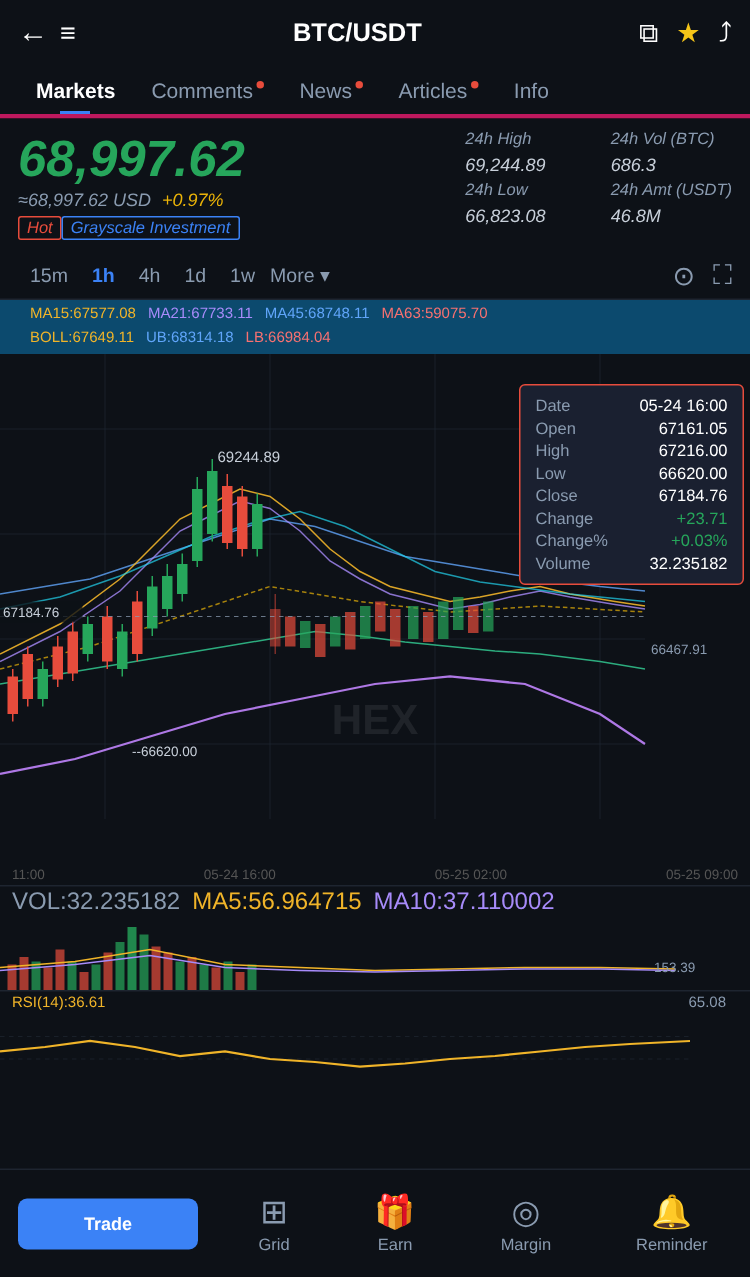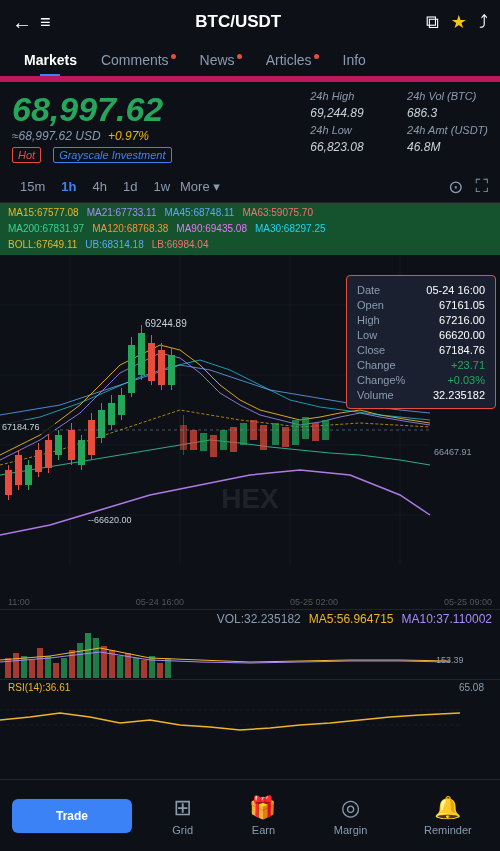--- a/index.html
+++ b/index.html
@@ -50,21 +50,21 @@
       cursor: pointer;
     }
     .header-icon.star {
       color: #f5c518;
     }
 
     
     .nav-tabs {
       display: flex;
       background: #0d1117;
-      border-bottom: 6px solid #be185d;
+      border-bottom: 3px solid #be185d;
       padding: 0 12px;
     }
     .nav-tab {
       padding: 8px 12px;
       font-size: 14px;
       color: #8a9bb0;
       cursor: pointer;
       position: relative;
     }
     .nav-tab.active {
@@ -110,21 +110,21 @@
       font-size: 12px;
       color: #8a9bb0;
     }
     .price-usd .change-pos {
       color: #eab308;
       margin-left: 4px;
       text-align: right;
     }
     .price-tags {
       display: flex;
-      gap: 12px;
+      gap: 0;
       margin-top: 4px;
     }
     .tag-hot {
       font-size: 11px;
       color: #e74c3c;
       border: 1px solid #e74c3c;
       padding: 1px 5px;
       border-radius: 2px;
     }
     .tag-grayscale {
@@ -184,22 +184,22 @@
       gap: 12px;
     }
     .chart-icon-btn {
       font-size: 18px;
       color: #8a9bb0;
       cursor: pointer;
     }
 
     
     .ma-indicators {
-      padding: 2px 8px;
-      background: #14532d;
+      padding: 2px 20px;
+      background: #0c4a6e;
       font-size: 10px;
       line-height: 1.6;
     }
     .ma-row {
       display: flex;
       gap: 8px;
       flex-wrap: wrap;
     }
     .ma-item { white-space: nowrap; }
 
@@ -247,25 +247,24 @@
 
     
     .volume-area {
       position: relative;
       height: 70px;
       background: #0d1117;
       border-top: 1px solid #1e2530;
     }
     .volume-indicators {
       padding: 2px 8px;
-      font-size: 12px;
+      font-size: 16px;
       color: #8a9bb0;
       display: flex;
       gap: 8px;
-      justify-content: flex-end;
     }
 
     
     .rsi-area {
       position: relative;
       height: 60px;
       background: #0d1117;
       border-top: 1px solid #1e2530;
     }
     .rsi-label {
@@ -417,26 +416,20 @@
     <span class="chart-icon-btn">⛶</span>
   </div>
 </div>
 
 <div class="ma-indicators">
   <div class="ma-row">
     <span class="ma-item" style="color:#f0b429">MA15:67577.08</span>
     <span class="ma-item" style="color:#a78bfa">MA21:67733.11</span>
     <span class="ma-item" style="color:#60a5fa">MA45:68748.11</span>
     <span class="ma-item" style="color:#f87171">MA63:59075.70</span>
-  </div>
-  <div class="ma-row">
-    <span class="ma-item" style="color:#34d399">MA200:67831.97</span>
-    <span class="ma-item" style="color:#fb923c">MA120:68768.38</span>
-    <span class="ma-item" style="color:#e879f9">MA90:69435.08</span>
-    <span class="ma-item" style="color:#22d3ee">MA30:68297.25</span>
   </div>
   <div class="boll-row">
     <span class="ma-item" style="color:#f0b429">BOLL:67649.11</span>
     <span class="ma-item" style="color:#60a5fa">UB:68314.18</span>
     <span class="ma-item" style="color:#f87171">LB:66984.04</span>
   </div>
 </div>
 
 <div class="chart-area">
   <svg class="chart-svg" viewBox="0 0 500 340" preserveAspectRatio="none">

